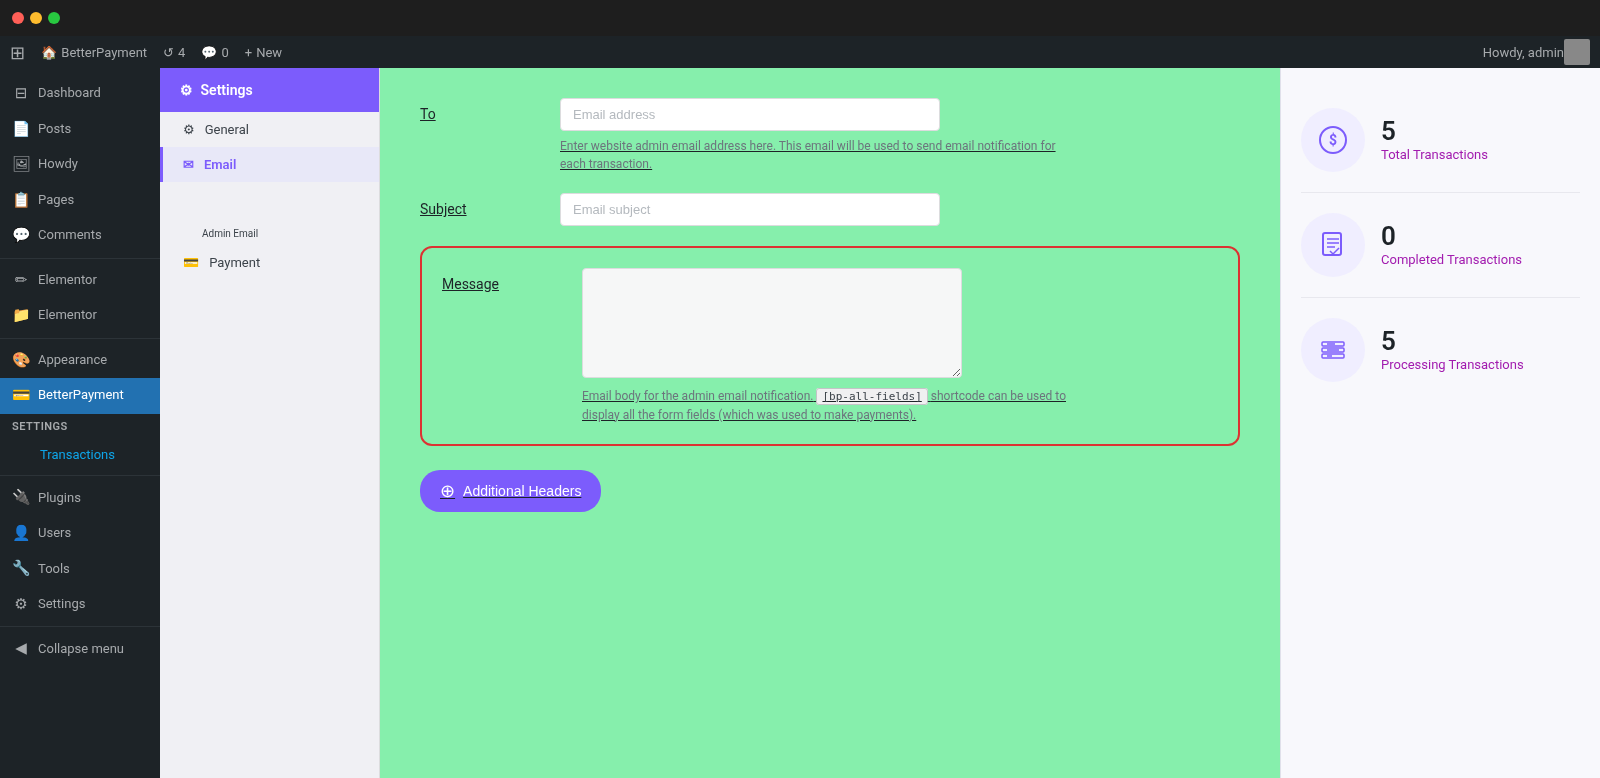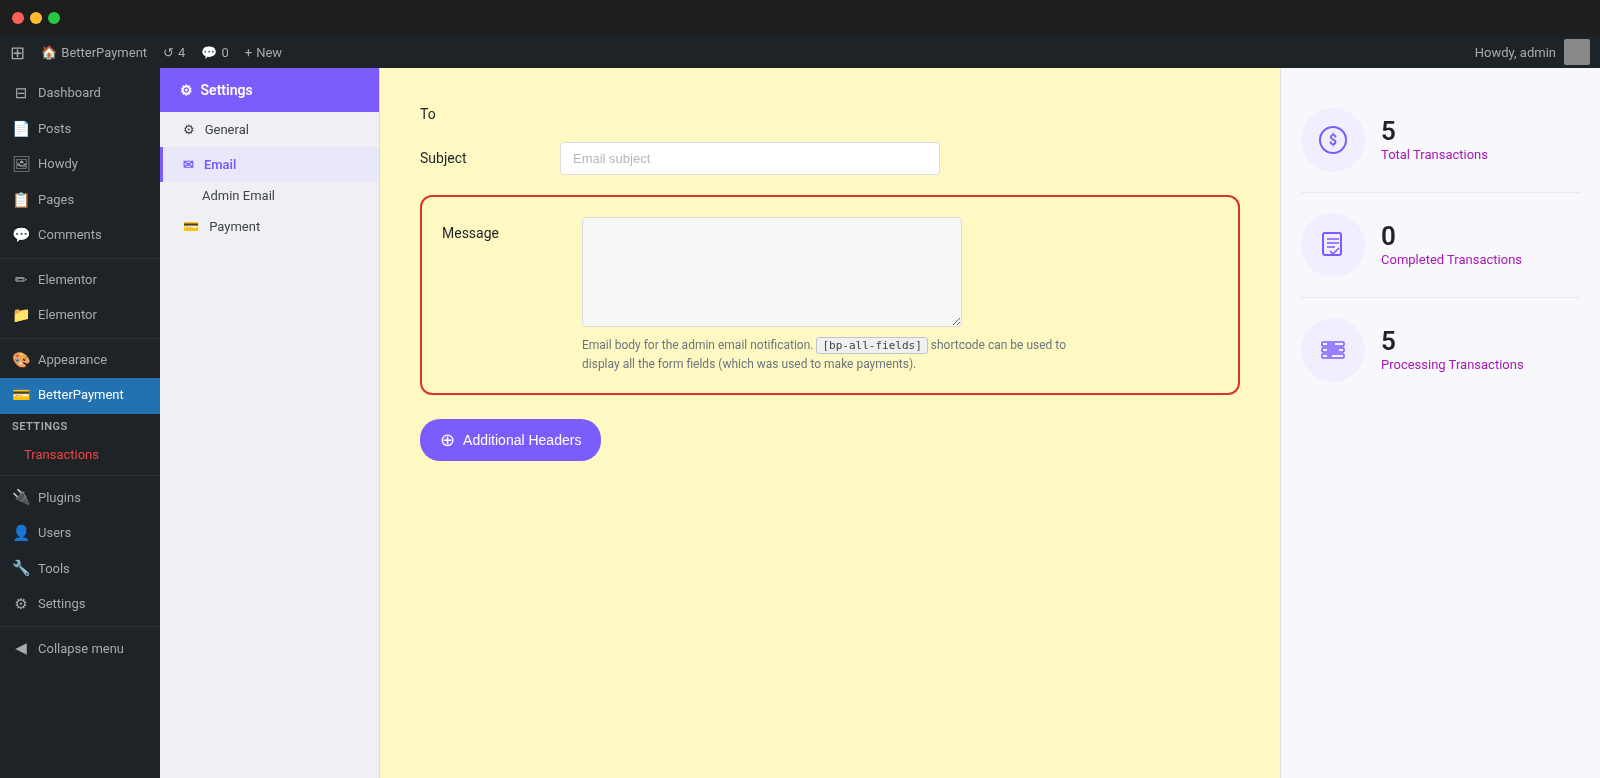--- a/index.html
+++ b/index.html
@@ -26,21 +26,21 @@
       height: 32px;
       display: flex;
       align-items: center;
       padding: 0 10px;
       flex-shrink: 0;
       color: #a7aaad;
       font-size: 13px;
       gap: 16px;
     }
     .admin-bar-item { display: flex; align-items: center; gap: 4px; color: #a7aaad; cursor: pointer; }
-    .admin-bar-right { margin-left: auto; display: flex; align-items: center; gap: 8px; color: #a7aaad; justify-content: flex-end; }
+    .admin-bar-right { margin-left: auto; display: flex; align-items: center; gap: 0; color: #a7aaad; justify-content: flex-end; }
     .wp-logo { color: #a7aaad; font-size: 18px; }
     .admin-avatar { width: 26px; height: 26px; background: #888; border-radius: 2px; }
 
     
     .main-layout { display: flex; flex: 1; overflow: hidden; }
 
     
     .sidebar {
       width: 160px;
       background: #1d2327;
@@ -93,30 +93,32 @@
       padding: 10px 20px;
       cursor: pointer;
       font-size: 13px;
       color: #3c434a;
       border-left: 3px solid transparent;
     }
     .settings-nav-item.active { color: #7c5cfc; border-left-color: #7c5cfc; font-weight: 600; background: #e8e8f8; }
     .settings-nav-sub {
       padding: 6px 20px 6px 42px;
       cursor: pointer;
-      font-size: 13px;
+      font-size: 10px;
       color: #3c434a;
+      margin-top: 40px;
     }
 
     
     .main-content {
       flex: 1;
-      background: #fef9c3;
+      background: #86efac;
       overflow-y: auto;
       padding: 30px 40px;
+      text-decoration: underline;
     }
 
     .form-row {
       display: flex;
       align-items: flex-start;
       margin-bottom: 20px;
       gap: 20px;
     }
     .form-label {
       width: 120px;
@@ -289,21 +291,21 @@
     <div class="sidebar-separator"></div>
     <div class="sidebar-item">
       <span class="sidebar-icon">🎨</span>
       <span>Appearance</span>
     </div>
     <div class="sidebar-item active">
       <span class="sidebar-icon">💳</span>
       <span>BetterPayment</span>
     </div>
     <div class="sidebar-section-label">Settings</div>
-    <div class="sidebar-item" style="padding-left: 24px; color: #ef4444;">
+    <div class="sidebar-item" style="padding-left: 40px; color: #0ea5e9;">
       <span>Transactions</span>
     </div>
     <div class="sidebar-separator"></div>
     <div class="sidebar-item">
       <span class="sidebar-icon">🔌</span>
       <span>Plugins</span>
     </div>
     <div class="sidebar-item">
       <span class="sidebar-icon">👤</span>
       <span>Users</span>
@@ -344,20 +346,24 @@
       <div class="settings-nav-item">
         <span>💳</span>
         <span>Payment</span>
       </div>
     </div>
 
     <div class="main-content">
 
       <div class="form-row">
         <div class="form-label">To</div>
+        <div class="form-field">
+          <input class="form-input" type="email" placeholder="Email address" style="">
+          <div class="form-hint">Enter website admin email address here. This email will be used to send email notification for each transaction.</div>
+        </div>
       </div>
 
       <div class="form-row">
         <div class="form-label">Subject</div>
         <div class="form-field">
           <input class="form-input" type="text" placeholder="Email subject" style="">
         </div>
       </div>
 
       <div class="message-section">

